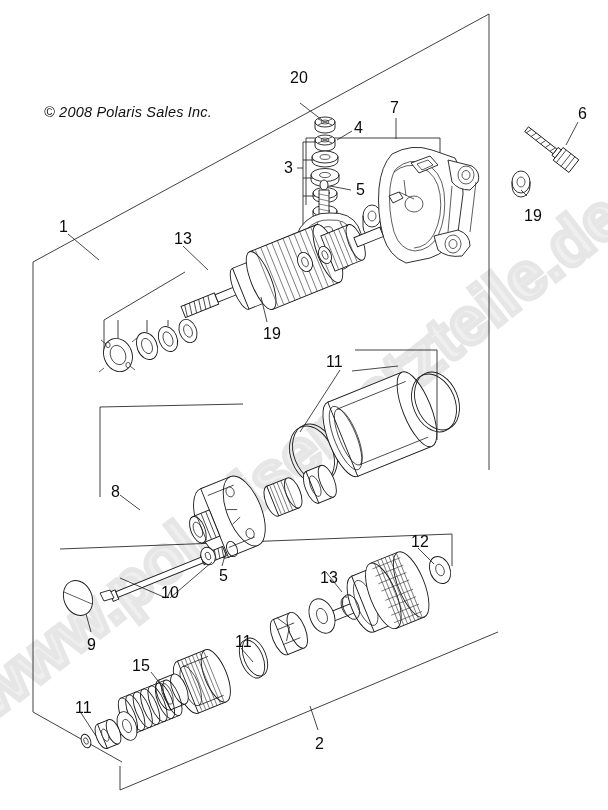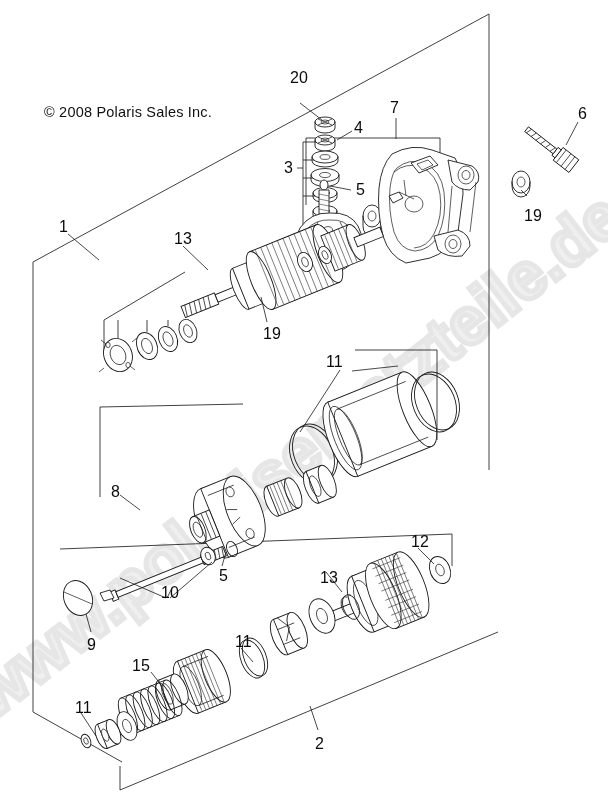--- a/index.html
+++ b/index.html
@@ -4,21 +4,21 @@
 <title>Polaris Starter Parts Diagram</title>
 <style>
   html,body{margin:0;padding:0;background:#ffffff;}
   body{width:608px;height:810px;overflow:hidden;
        font-family:"Liberation Sans","DejaVu Sans",sans-serif;}
   #stage{position:relative;width:608px;height:810px;background:#fff;}
   #stage svg{position:absolute;left:0;top:0;}
   .copyright{
     position:absolute; left:44px; top:104px;
     font-family:"Liberation Sans","DejaVu Sans",sans-serif;
-    font-size:14.5px; color:#111; white-space:nowrap; letter-spacing:.2px;
+    font-size:14.5px; color:#111; white-space:nowrap; letter-spacing:.2px;font-style:italic;
   }
   .callout{
     position:absolute;
     font-family:"Liberation Sans","DejaVu Sans",sans-serif;
     font-size:16px; color:#0b0b0b; line-height:1;
     user-select:none;
   }
 </style>
 </head>
 <body>

